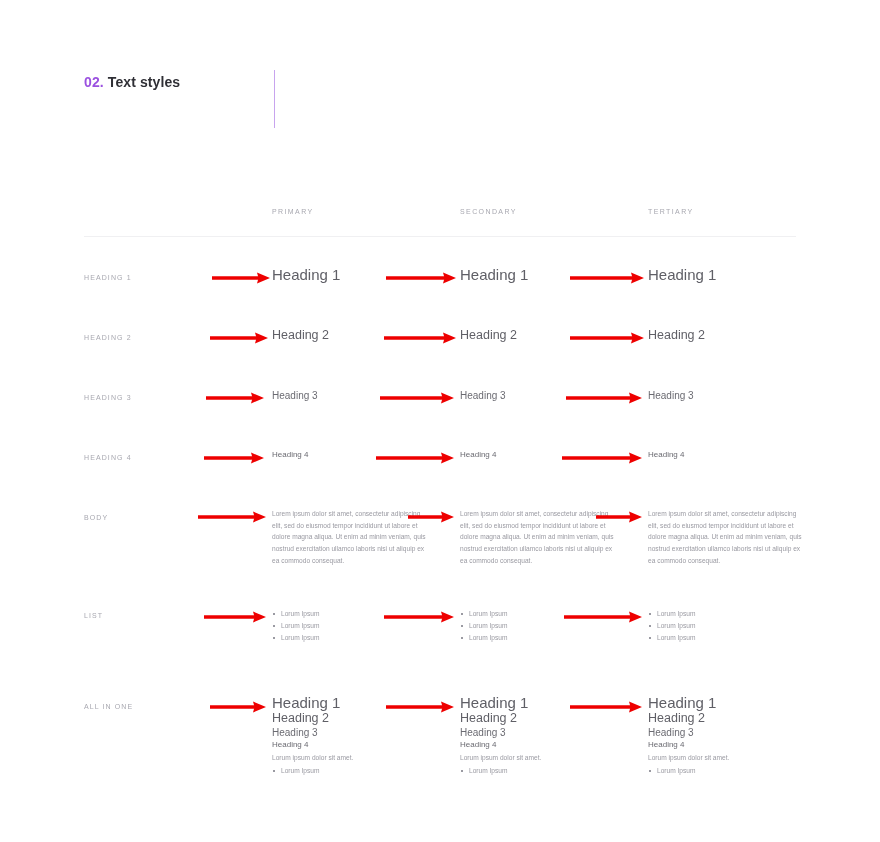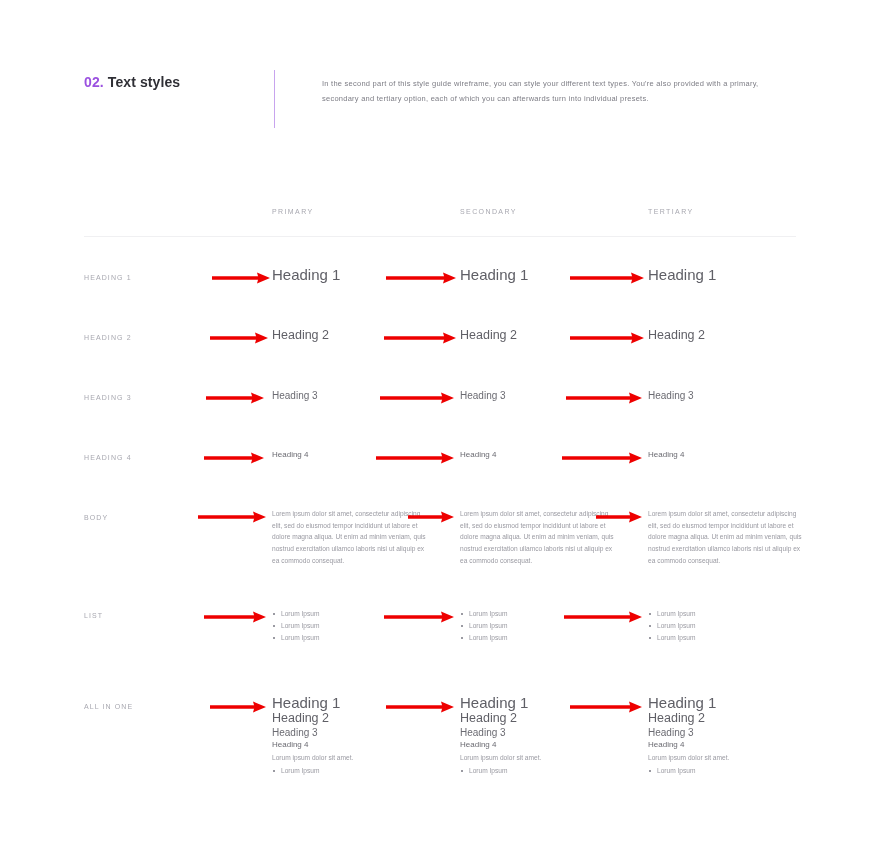--- a/index.html
+++ b/index.html
@@ -175,21 +175,20 @@
 <body>
 
 <div class="page">
 
   <div class="header">
     <div class="section-title">
       <span class="section-number">02.</span>
       <span>Text styles</span>
     </div>
     <div class="header-divider"></div>
-    <div class="header-desc">In the second part of this style guide wireframe, you can style your different text types. You're also provided with a primary, secondary and tertiary option, each of which you can afterwards turn into individual presets.</div>
   </div>
 
   <div class="table">
 
     <div class="col-head-row">
       <div class="col-head c1">PRIMARY</div>
       <div class="col-head c2">SECONDARY</div>
       <div class="col-head c3">TERTIARY</div>
       <div class="hrule"></div>
     </div>

